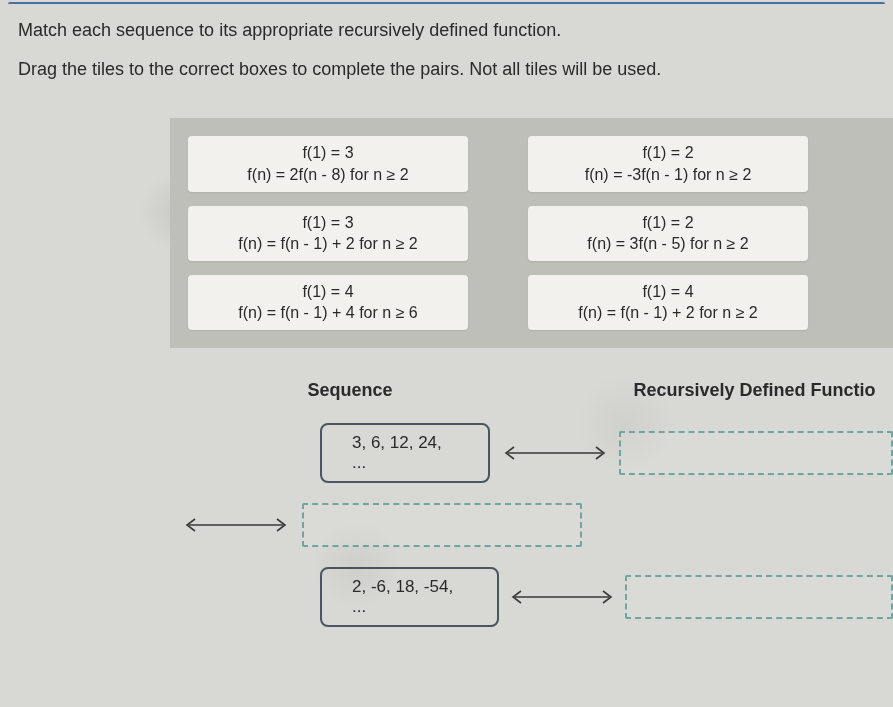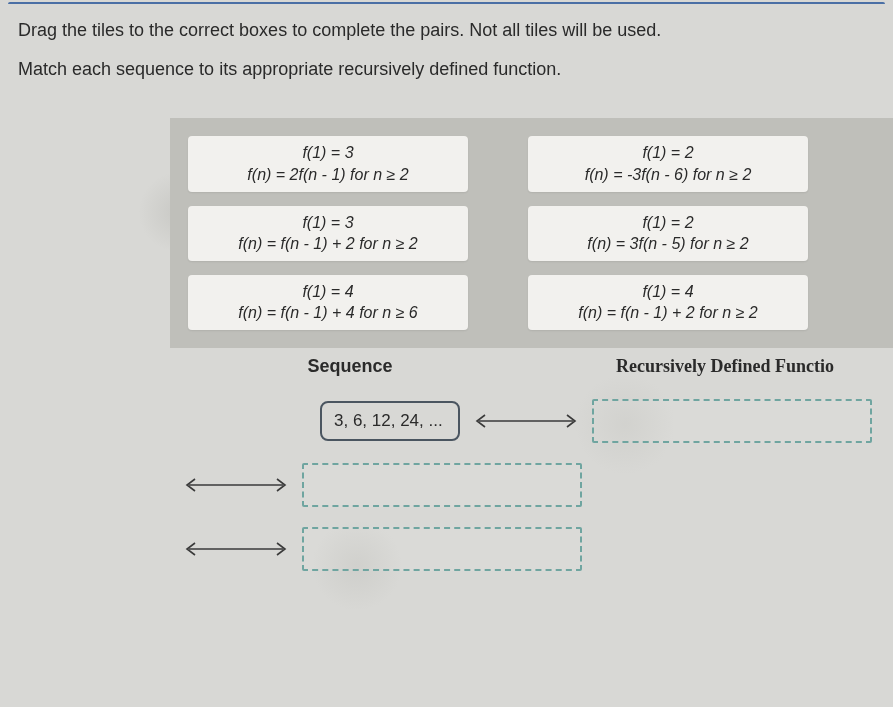--- a/index.html
+++ b/index.html
@@ -40,58 +40,56 @@
     }
     .tile-row:last-child { margin-bottom: 0; }
     .tile {
       background: #f2f1ee;
       border-radius: 4px;
       width: 280px;
       padding: 6px 2px;
       text-align: center;
       font-size: 16px;
       line-height: 1.35;
-      font-style: italic;
       cursor: grab;
       box-shadow: 0 1px 2px rgba(0,0,0,0.08);
     }
     .matching {
-      margin-top: 8px;
+      margin-top: 32px;
       padding-left: 170px;
       display: flex;
       flex-direction: column;
     }
     .headers {
       display: flex;
       margin-bottom: 22px;
     }
     .seq-header {
       width: 360px;
       text-align: center;
       font-weight: bold;
       font-size: 18px;
     }
     .func-header {
       flex: 1;
       font-weight: bold;
       font-size: 18px;
-      text-align: left;
+      text-align: center;
       padding-left: 86px;
-      font-family: Liberation Serif, serif;
     }
     .match-row {
       display: flex;
       align-items: center;
       margin-bottom: 20px;
     }
     .seq-box {
       margin-left: 150px;
       border: 2px solid #4a5560;
       border-radius: 8px;
-      padding: 8px 12px;
+      padding: 8px 30px;
       font-size: 17px;
       min-width: 140px;
       text-align: left;
       background: transparent;
     }
     .arrow {
       width: 120px;
       display: flex;
       align-items: center;
       justify-content: center;
@@ -106,33 +104,33 @@
       height: 44px;
       background: rgba(255,255,255,0.05);
     }
   </style>
 </head>
 <body>
 
 <div class="top-border"></div>
 
 <div class="instructions">
+  <p>Match each sequence to its appropriate recursively defined function.</p>
   <p>Drag the tiles to the correct boxes to complete the pairs. Not all tiles will be used.</p>
-  <p>Match each sequence to its appropriate recursively defined function.</p>
 </div>
 
 <div class="tiles-area">
   <div class="tile-row">
     <div class="tile">
       <span>f(1) = 3</span><br>
-      <span>f(n) = 2f(n - 1) for n ≥ 2</span>
+      <span>f(n) = 2f(n - 8) for n ≥ 2</span>
     </div>
     <div class="tile">
       <span>f(1) = 2</span><br>
-      <span>f(n) = -3f(n - 6) for n ≥ 2</span>
+      <span>f(n) = -3f(n - 1) for n ≥ 2</span>
     </div>
   </div>
   <div class="tile-row">
     <div class="tile">
       <span>f(1) = 3</span><br>
       <span>f(n) = f(n - 1) + 2 for n ≥ 2</span>
     </div>
     <div class="tile">
       <span>f(1) = 2</span><br>
       <span>f(n) = 3f(n - 5) for n ≥ 2</span>
@@ -173,20 +171,21 @@
       <svg viewBox="0 0 110 18">
           <line x1="8" y1="9" x2="102" y2="9" stroke="#3a3a3a" stroke-width="1.6"></line>
           <polyline points="14,3 6,9 14,15" fill="none" stroke="#3a3a3a" stroke-width="1.6"></polyline>
           <polyline points="96,3 104,9 96,15" fill="none" stroke="#3a3a3a" stroke-width="1.6"></polyline>
         </svg>
     </div>
     <div class="drop-zone"></div>
   </div>
 
   <div class="match-row">
+    <div class="seq-box">2, -6, 18, -54, ...</div>
     <div class="arrow">
       <svg viewBox="0 0 110 18">
           <line x1="8" y1="9" x2="102" y2="9" stroke="#3a3a3a" stroke-width="1.6"></line>
           <polyline points="14,3 6,9 14,15" fill="none" stroke="#3a3a3a" stroke-width="1.6"></polyline>
           <polyline points="96,3 104,9 96,15" fill="none" stroke="#3a3a3a" stroke-width="1.6"></polyline>
         </svg>
     </div>
     <div class="drop-zone"></div>
   </div>
 </div>

